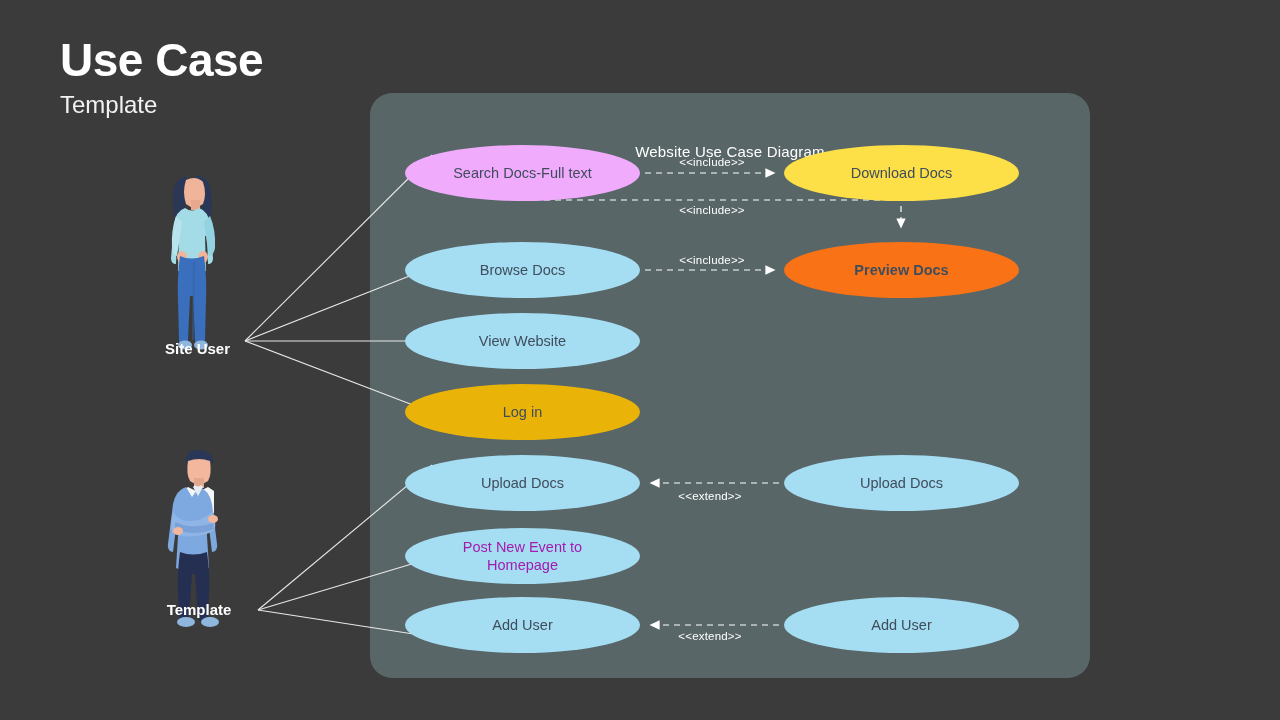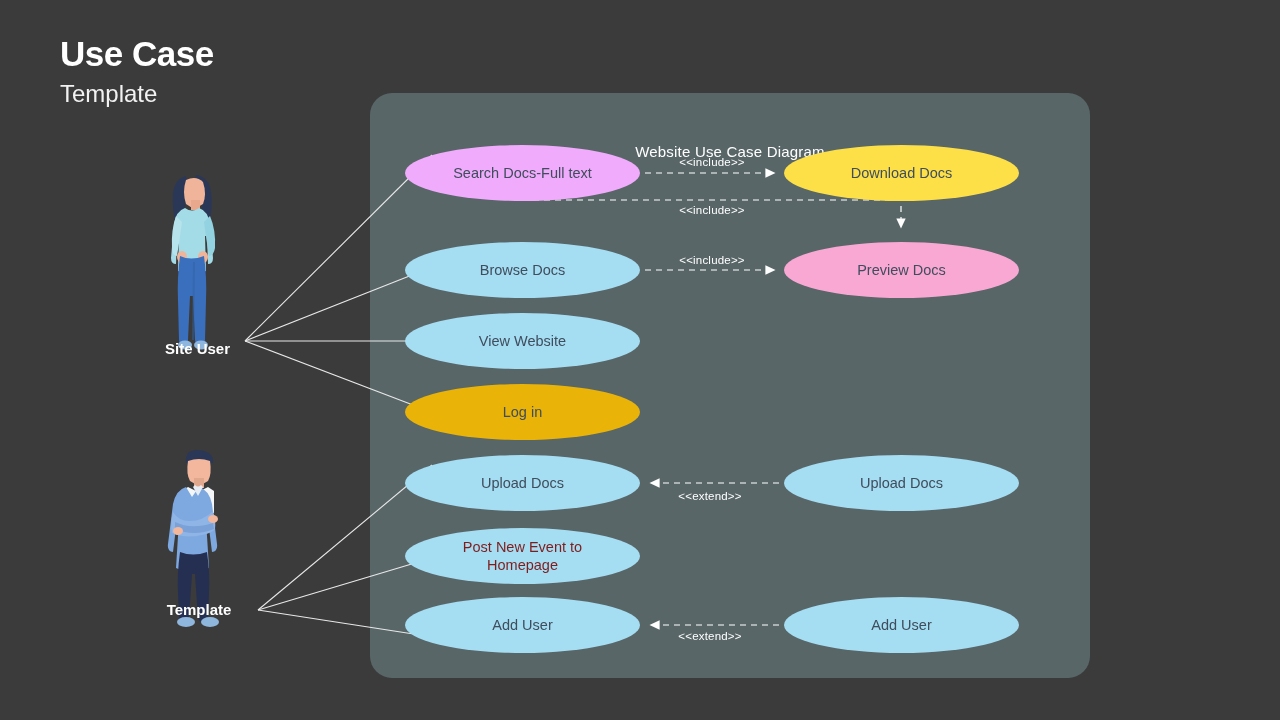--- a/index.html
+++ b/index.html
@@ -7,21 +7,21 @@
     width: 1280px; height: 720px;
     background: #3b3b3b;
     font-family: "Liberation Sans", sans-serif;
     overflow: hidden;
   }
   #root { position: relative; width: 1280px; height: 720px; }
 
   
   #title-block { position: absolute; left: 60px; top: 36px; }
   #title-main {
-    font-size: 35px; font-weight: bold; color: #ffffff;
+    font-size: 46px; font-weight: bold; color: #ffffff;
     letter-spacing: -0.5px; line-height: 1.05;
   }
   #title-sub {
     font-size: 24px; font-weight: normal; color: #f2f2f2;
     margin-top: 8px; letter-spacing: 0px; line-height: 1.1;
   }
 
   
   #panel {
     position: absolute; left: 370px; top: 93px;
@@ -158,25 +158,25 @@
   </svg>
 
   <div class="actor-label" style="left:140px; top:340px; width:115px;">Site User</div>
   <div class="actor-label" style="left:140px; top:601px; width:118px;">Template</div>
 
   <div class="usecase uc-left" style="top: 145px; background: #f0abfc; color: rgb(63, 77, 92);">Search Docs-Full text</div>
   <div class="usecase uc-left" style="top: 242px; background: rgb(165, 221, 242); color: rgb(63, 77, 92);">Browse Docs</div>
   <div class="usecase uc-left" style="top: 313px; background: rgb(165, 221, 242); color: rgb(63, 77, 92);">View Website</div>
   <div class="usecase uc-left" style="top: 384px; background: #eab308; color: rgb(63, 77, 92);">Log in</div>
   <div class="usecase uc-left" style="top: 455px; background: rgb(165, 221, 242); color: rgb(63, 77, 92);">Upload Docs</div>
-  <div class="usecase uc-left" style="top: 528px; background: rgb(165, 221, 242); color: #7f1d1d;">Post New Event to Homepage</div>
+  <div class="usecase uc-left" style="top: 528px; background: rgb(165, 221, 242); color: #a21caf;">Post New Event to Homepage</div>
   <div class="usecase uc-left" style="top: 597px; background: rgb(165, 221, 242); color: rgb(63, 77, 92);">Add User</div>
 
   <div class="usecase uc-right" style="top: 145px; background: #fde047; color: rgb(63, 77, 92);">Download Docs</div>
-  <div class="usecase uc-right" style="top: 242px; background: #f9a8d4; color: rgb(63, 77, 92);">Preview Docs</div>
+  <div class="usecase uc-right" style="top: 242px; background: #f97316; color: rgb(63, 77, 92); font-weight: bold;">Preview Docs</div>
   <div class="usecase uc-right" style="top: 455px; background: rgb(165, 221, 242); color: rgb(63, 77, 92);">Upload Docs</div>
   <div class="usecase uc-right" style="top: 597px; background: rgb(165, 221, 242); color: rgb(63, 77, 92);">Add User</div>
 
   <div class="rel-label" style="left:712px; top:156px; transform:translateX(-50%);">&lt;&lt;include&gt;&gt;</div>
   <div class="rel-label" style="left:712px; top:204px; transform:translateX(-50%);">&lt;&lt;include&gt;&gt;</div>
   <div class="rel-label" style="left:712px; top:254px; transform:translateX(-50%);">&lt;&lt;include&gt;&gt;</div>
   <div class="rel-label" style="left:710px; top:490px; transform:translateX(-50%);">&lt;&lt;extend&gt;&gt;</div>
   <div class="rel-label" style="left:710px; top:630px; transform:translateX(-50%);">&lt;&lt;extend&gt;&gt;</div>
 
 </div>

